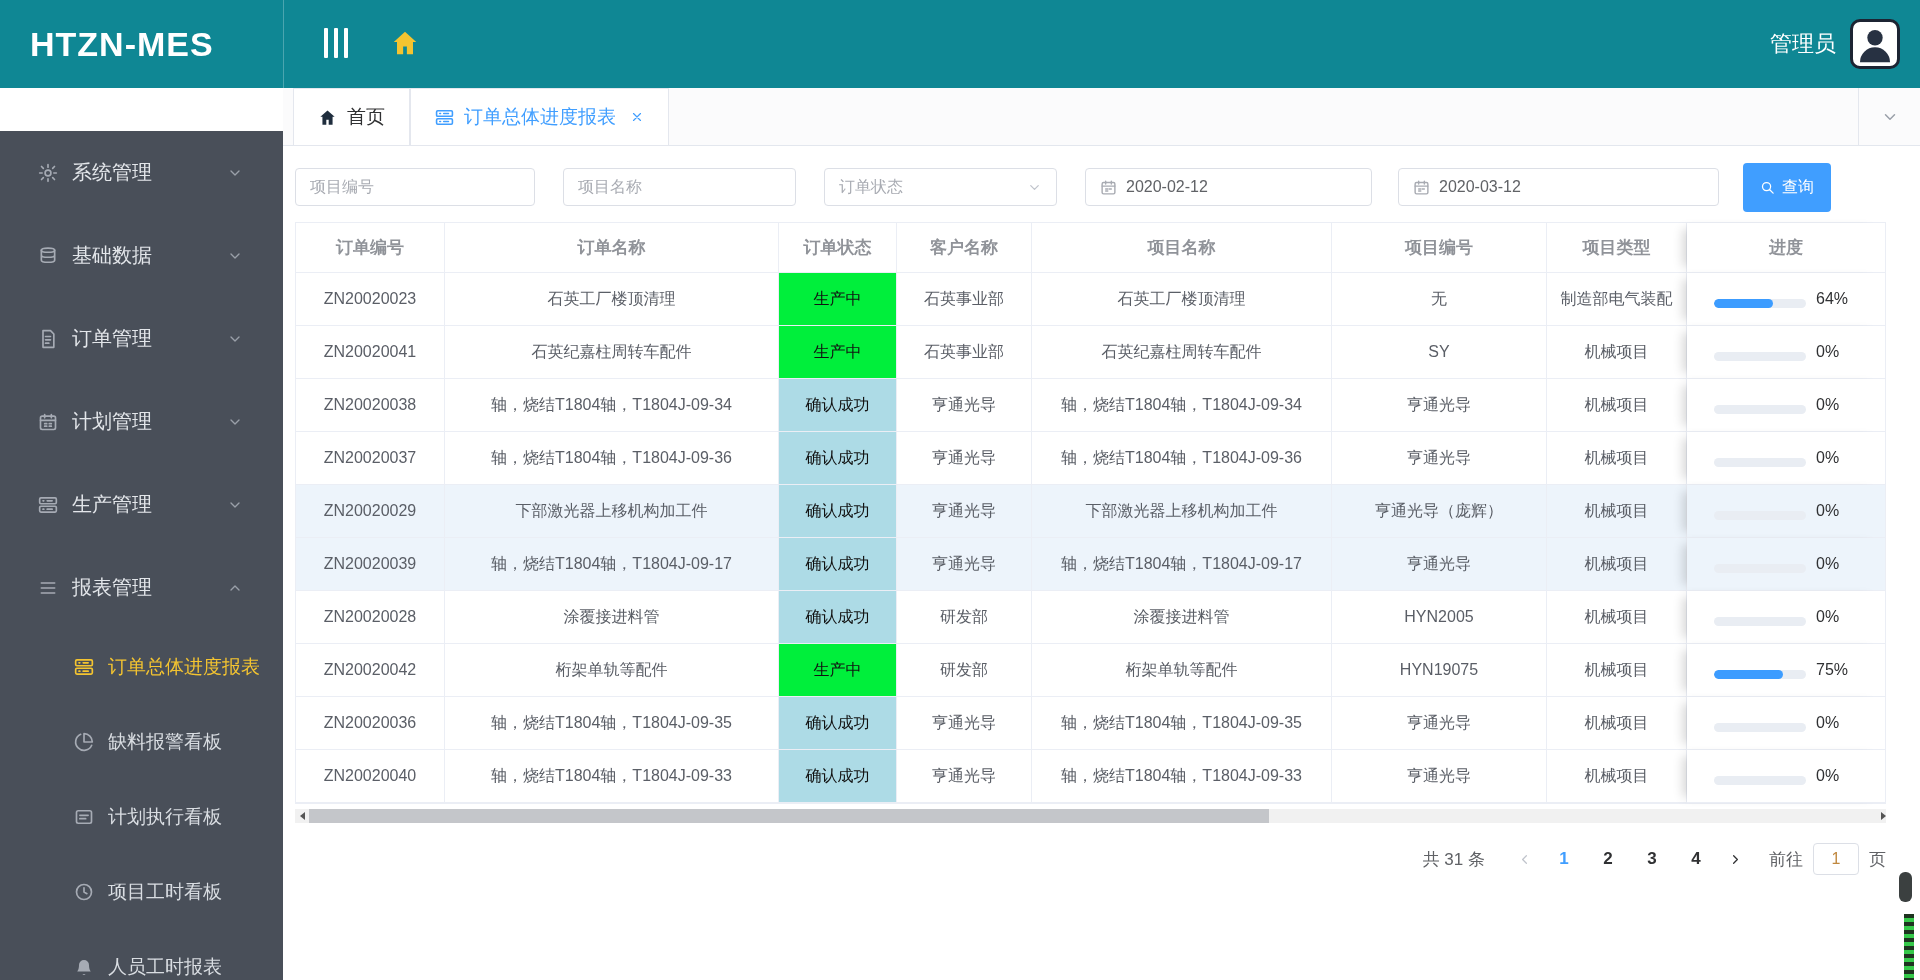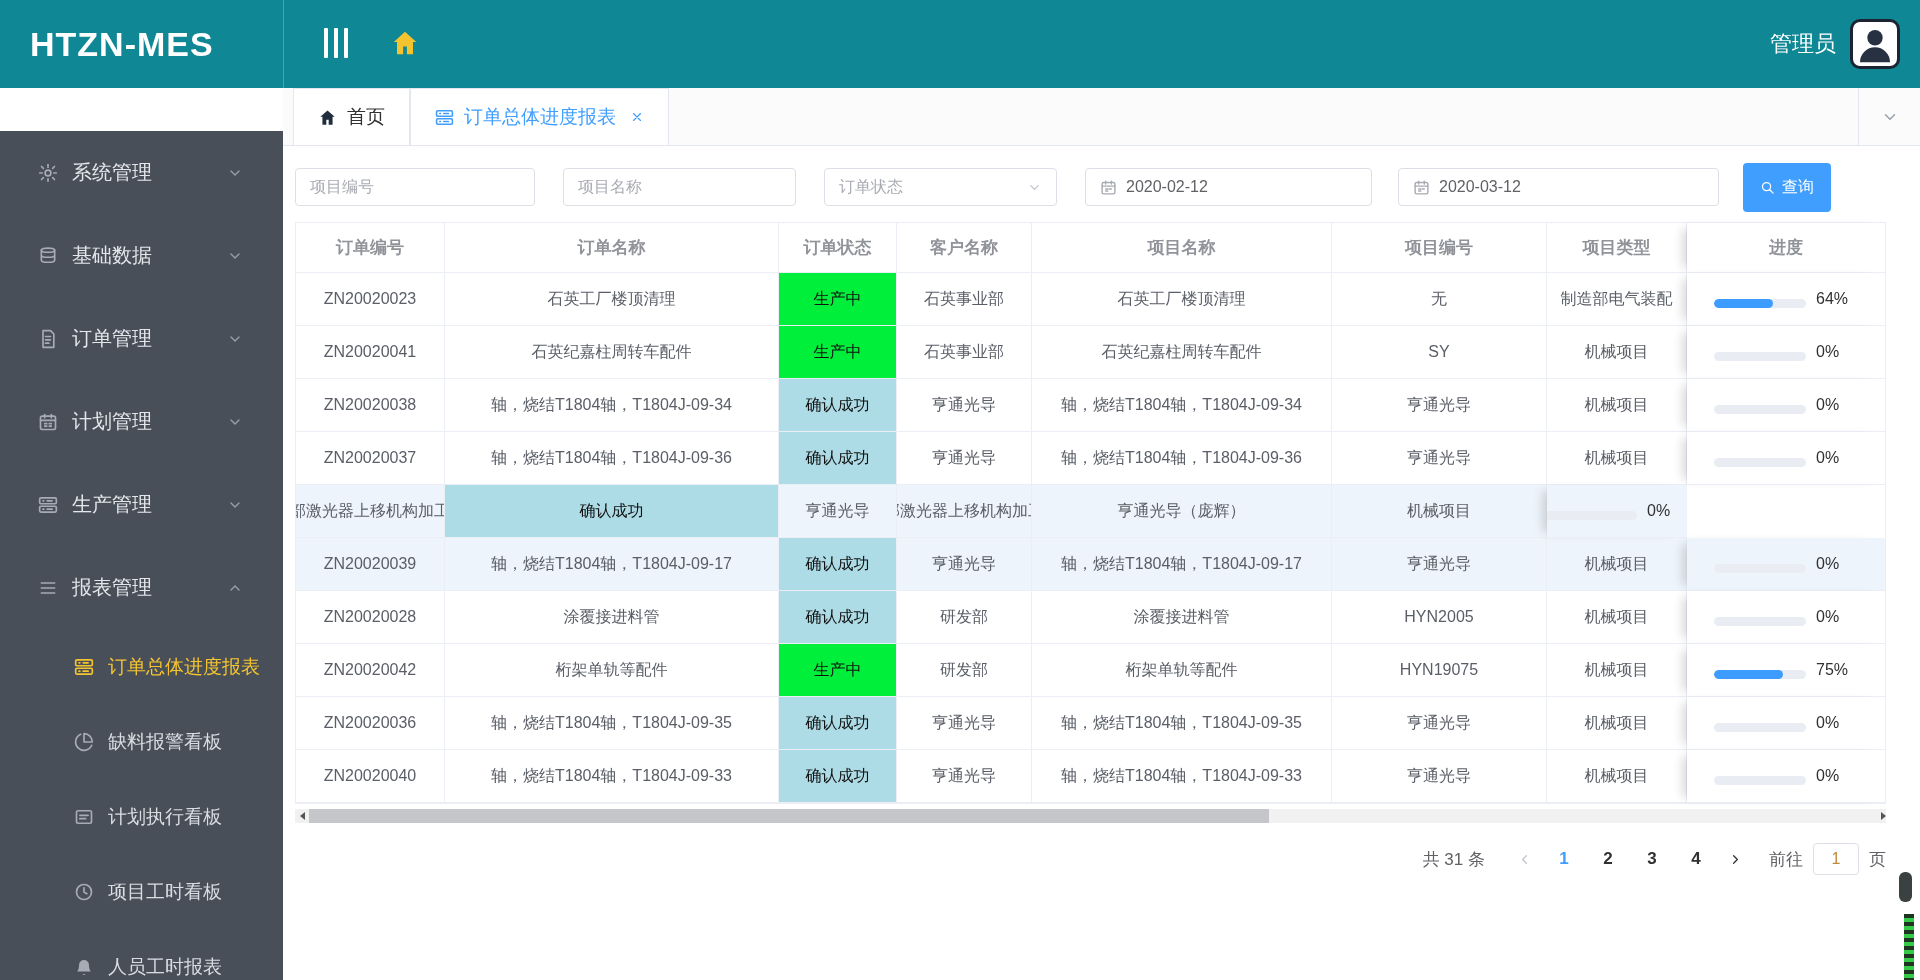--- a/index.html
+++ b/index.html
@@ -438,20 +438,21 @@
           <div class="cell fixedcol">
             <div class="pwrap">
               <div class="pbar">
                 <div class="pfill" style="width: 0%;"></div>
               </div>
               <span class="plabel">0%</span>
             </div>
           </div>
         </div>
         <div class="trow hl">
+          <div class="cell">ZN20020029</div>
           <div class="cell">下部激光器上移机构加工件</div>
           <div class="cell st-blue">确认成功</div>
           <div class="cell">亨通光导</div>
           <div class="cell">下部激光器上移机构加工件</div>
           <div class="cell">亨通光导（庞辉）</div>
           <div class="cell">机械项目</div>
           <div class="cell fixedcol">
             <div class="pwrap">
               <div class="pbar">
                 <div class="pfill" style="width: 0%;"></div>

